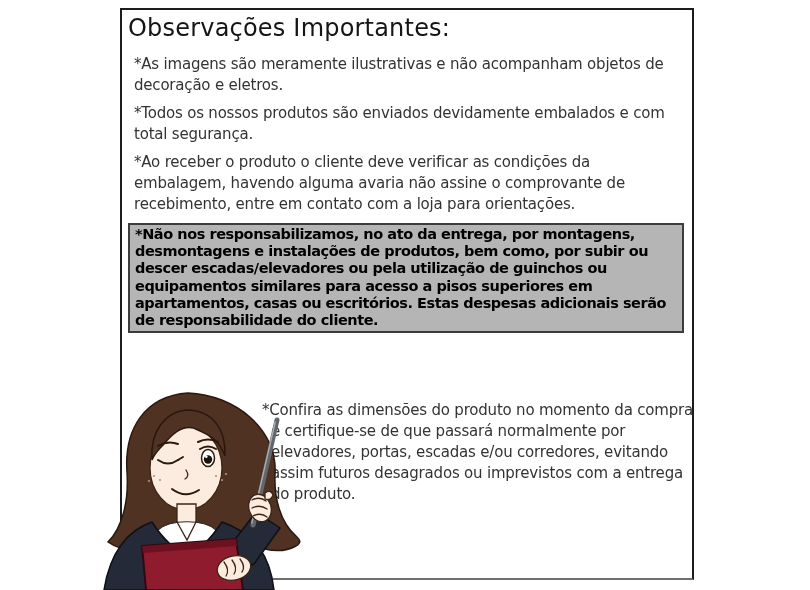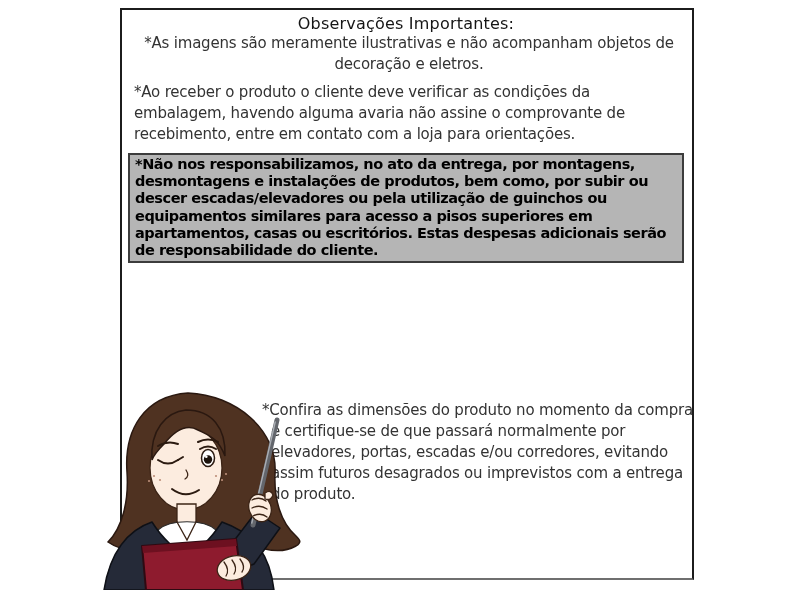--- a/index.html
+++ b/index.html
@@ -23,35 +23,34 @@
     box-sizing: border-box;
     background: #ffffff;
     border: 2px solid var(--box-border, #1c1c1c);
     border-bottom-color: var(--box-border-bottom, #6f6f6f);
   }
   .frame-content {
     padding: 4px 8px 0 6px;
   }
   .title {
     margin: 0;
-    text-align: center;
-    font-size: 16px;
+    font-size: 24px;
     font-weight: 400;
     letter-spacing: 0.2px;
     color: var(--title-text, #151515);
   }
   .note {
     margin: 7px 0 0 0;
     padding-left: 6px;
     font-size: 15px;
     line-height: 21px;
     letter-spacing: -0.2px;
     color: var(--text, #333333);
   }
-  .note.first { margin-top: 0; text-align: center; }
+  .note.first { margin-top: 12px; }
   .highlight-box {
     margin-top: 8px;
     box-sizing: border-box;
     width: 100%;
     background: var(--highlight-bg, #b5b5b5);
     border: 2px solid var(--highlight-border, #3c3c3c);
     padding: 1px 5px 2px 5px;
     font-size: 14.5px;
     font-weight: 700;
     line-height: 17.2px;
@@ -95,20 +94,21 @@
   .stick      { stroke: var(--stick, #63666c); stroke-width: 5; stroke-linecap: round; fill: none; }
   .stickshine { stroke: #a9adb3; stroke-width: 1.4; stroke-linecap: round; fill: none; }
 </style>
 </head>
 <body>
 
 <div class="frame">
   <div class="frame-content">
     <h1 class="title">Observações Importantes:</h1>
     <p class="note first">*As imagens são meramente ilustrativas e não acompanham objetos de decoração e eletros.</p>
+    <p class="note">*Todos os nossos produtos são enviados devidamente embalados e com total segurança.</p>
     <p class="note">*Ao receber o produto o cliente deve verificar as condições da embalagem, havendo alguma avaria não assine o comprovante de recebimento, entre em contato com a loja para orientações.</p>
     <div class="highlight-box">*Não nos responsabilizamos, no ato da entrega, por montagens, desmontagens e instalações de produtos, bem como, por subir ou descer escadas/elevadores ou pela utilização de guinchos ou equipamentos similares para acesso a pisos superiores em apartamentos, casas ou escritórios. Estas despesas adicionais serão de responsabilidade do cliente.</div>
   </div>
 </div>
 
 <div class="final-note">*Confira as dimensões do produto no momento da compra e certifique-se de que passará normalmente por elevadores, portas, escadas e/ou corredores, evitando assim futuros desagrados ou imprevistos com a entrega do produto.</div>
 
 <svg class="illustration" viewBox="0 0 240 202" xmlns="http://www.w3.org/2000/svg" aria-hidden="true">
 
   <path class="hair" d="M102 5 C58 8 38 42 41 84 C43 114 36 140 22 154 C42 168 70 162 82 150

